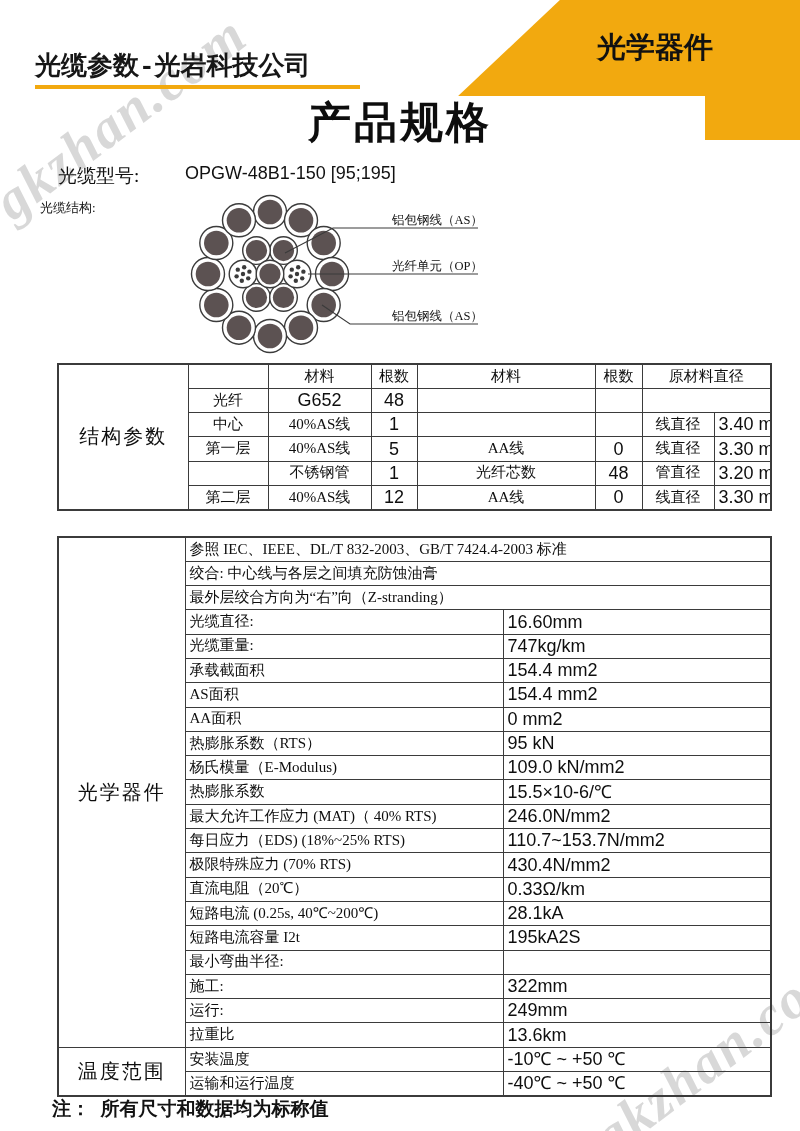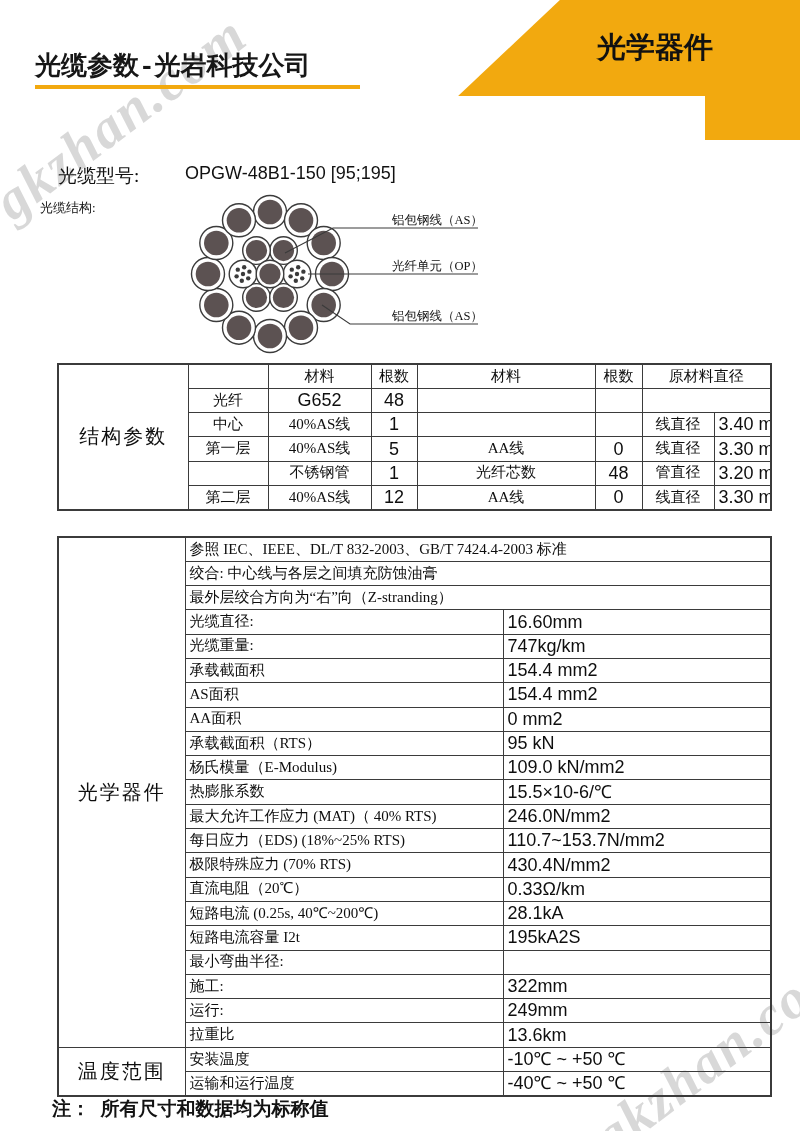--- a/index.html
+++ b/index.html
@@ -68,20 +68,21 @@
 
   <div class="wm wm-top">gkzhan.com</div>
   <div class="wm wm-bottom">gkzhan.com</div>
 
   <div class="badge">
     <span>光学器件</span>
   </div>
   <div class="badge-rect"></div>
   <div class="brand">光缆参数-光岩科技公司</div>
   <div class="brand-underline"></div>
+  <h1 class="main-title">产品规格</h1>
   <div class="model-label">光缆型号:</div>
   <div class="model-value mono">OPGW-48B1-150 [95;195]</div>
   <div class="structure-label">光缆结构:</div>
 
   <svg class="cable-diagram" viewBox="0 0 420 170">
     <g id="wires-layer">
         <circle cx="90" cy="19" r="16.5" fill="#fff" stroke="#3B3B3B" stroke-width="1.4"></circle>
         <circle cx="90" cy="19" r="12.3" fill="#5C5252"></circle>
         <circle cx="121" cy="27.306424965364805" r="16.5" fill="#fff" stroke="#3B3B3B" stroke-width="1.4"></circle>
         <circle cx="121" cy="27.306424965364805" r="12.3" fill="#5C5252"></circle>
@@ -239,21 +240,21 @@
         </tr>
     <tr>
           <td class="ind">AS面积</td>
           <td class="mono">154.4 mm2</td>
         </tr>
     <tr>
           <td class="ind">AA面积</td>
           <td class="mono">0 mm2</td>
         </tr>
     <tr>
-          <td>承载截面积（RTS）</td>
+          <td>热膨胀系数（RTS）</td>
           <td class="mono">95 kN</td>
         </tr>
     <tr>
           <td>杨氏模量（E-Modulus)</td>
           <td class="mono">109.0 kN/mm2</td>
         </tr>
     <tr>
           <td>热膨胀系数</td>
           <td class="mono">15.5×10-6/℃</td>
         </tr>

